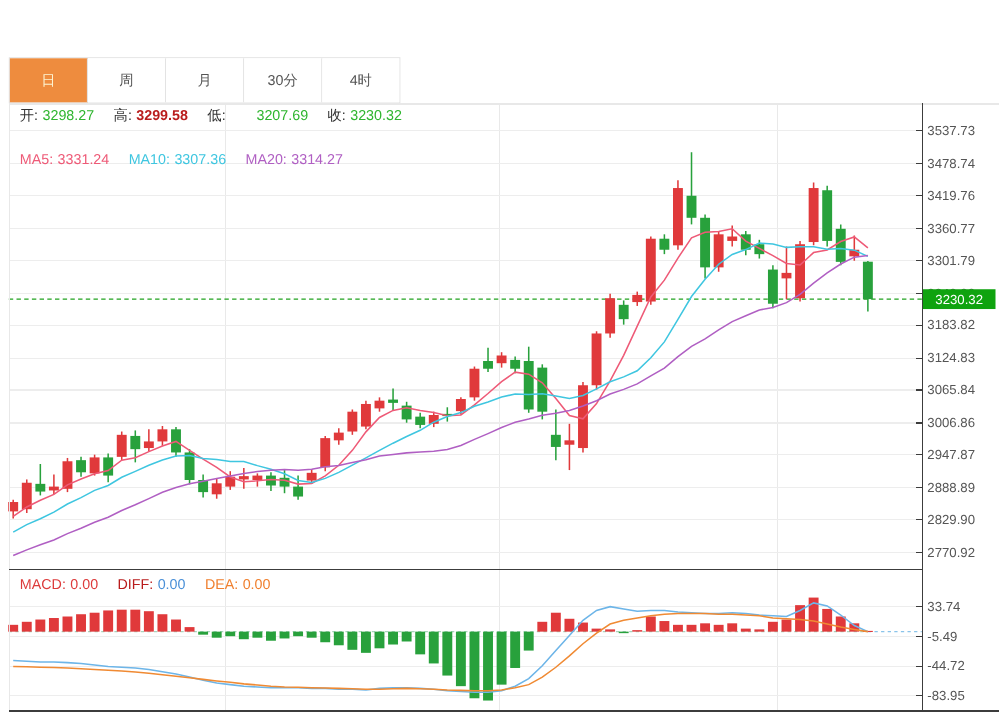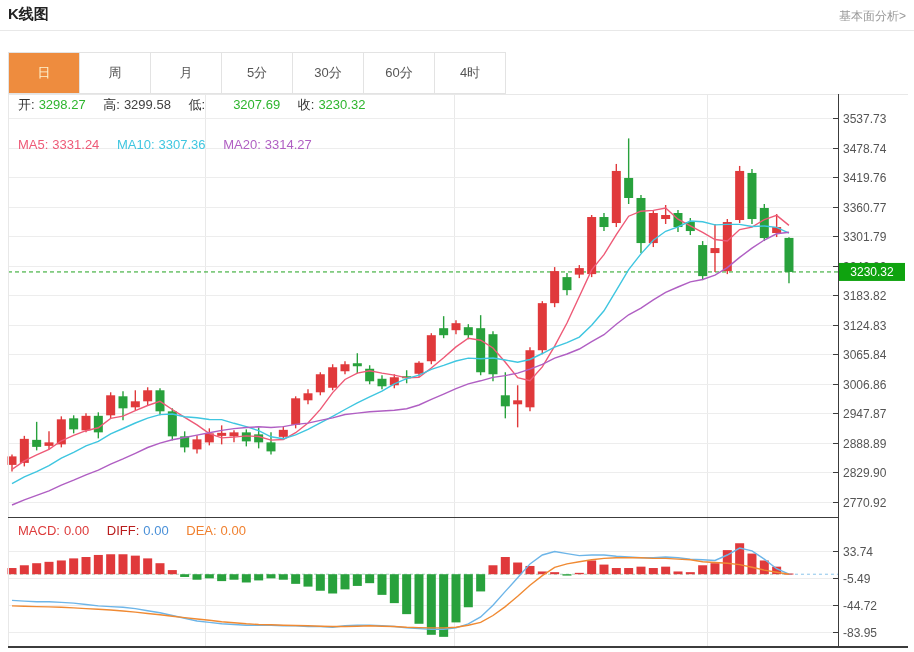--- a/index.html
+++ b/index.html
@@ -22,32 +22,26 @@
   .lbl{color:#333;}
   #quote-row{top:96px;}
   #ma-row{top:113px;margin-top:24px;}
   #macd-row{top:523px;font-size:13px;}
   #chart{position:absolute;left:0;top:0;z-index:1;}
 </style>
 </head>
 <body>
 <div id="app">
 
-  <div id="header">
-    <div id="page-title">K线图</div>
-    <a id="header-link">基本面分析&gt;</a>
-  </div>
 
   <div id="tabs">
     <div class="tab active" style="background: rgb(238, 140, 62); color: rgb(253, 243, 207);">日</div>
     <div class="tab">周</div>
     <div class="tab">月</div>
-    <div class="tab">5分</div>
     <div class="tab">30分</div>
-    <div class="tab">60分</div>
     <div class="tab">4时</div>
   </div>
 
   <svg id="chart" width="914" height="652">
       <g>
         <line x1="205" y1="94" x2="205" y2="646" stroke="#e9e9e9" shape-rendering="crispEdges"></line>
         <line x1="454" y1="94" x2="454" y2="646" stroke="#e9e9e9" shape-rendering="crispEdges"></line>
         <line x1="707" y1="94" x2="707" y2="646" stroke="#e9e9e9" shape-rendering="crispEdges"></line>
       </g>
       <g>
@@ -322,21 +316,21 @@
         <line x1="8" y1="646.5" x2="908" y2="646.5" stroke="#3c3c3c" stroke-width="2" shape-rendering="crispEdges"></line>
       </g>
       <g>
         <rect x="839" y="262.9435322961359" width="66" height="18" fill="#0fa30f"></rect>
         <text x="872" y="275.9435322961359" font-size="12" fill="#ffffff" text-anchor="middle">3230.32</text>
       </g>
     </svg>
 
   <div class="row" id="quote-row">
     <span class="lbl">开:</span><span class="gap" style="color: rgb(46, 181, 46);">3298.27</span>
-    <span class="lbl">高:</span><span class="gap" style="color: #404040;">3299.58</span>
+    <span class="lbl">高:</span><span class="gap" style="color: #b91c1c; font-weight: bold;">3299.58</span>
     <span class="lbl">低:</span><span class="gap" style="color: rgb(46, 181, 46); margin-left: 24px;">3207.69</span>
     <span class="lbl">收:</span><span style="color: rgb(46, 181, 46);">3230.32</span>
   </div>
 
   <div class="row" id="ma-row">
     <span style="color: rgb(238, 90, 119);">MA5:</span><span class="gap" style="color: rgb(238, 90, 119);">3331.24</span>
     <span style="color: rgb(63, 198, 224);">MA10:</span><span class="gap" style="color: rgb(63, 198, 224);">3307.36</span>
     <span style="color: rgb(176, 95, 195);">MA20:</span><span style="color: rgb(176, 95, 195);">3314.27</span>
   </div>
 

